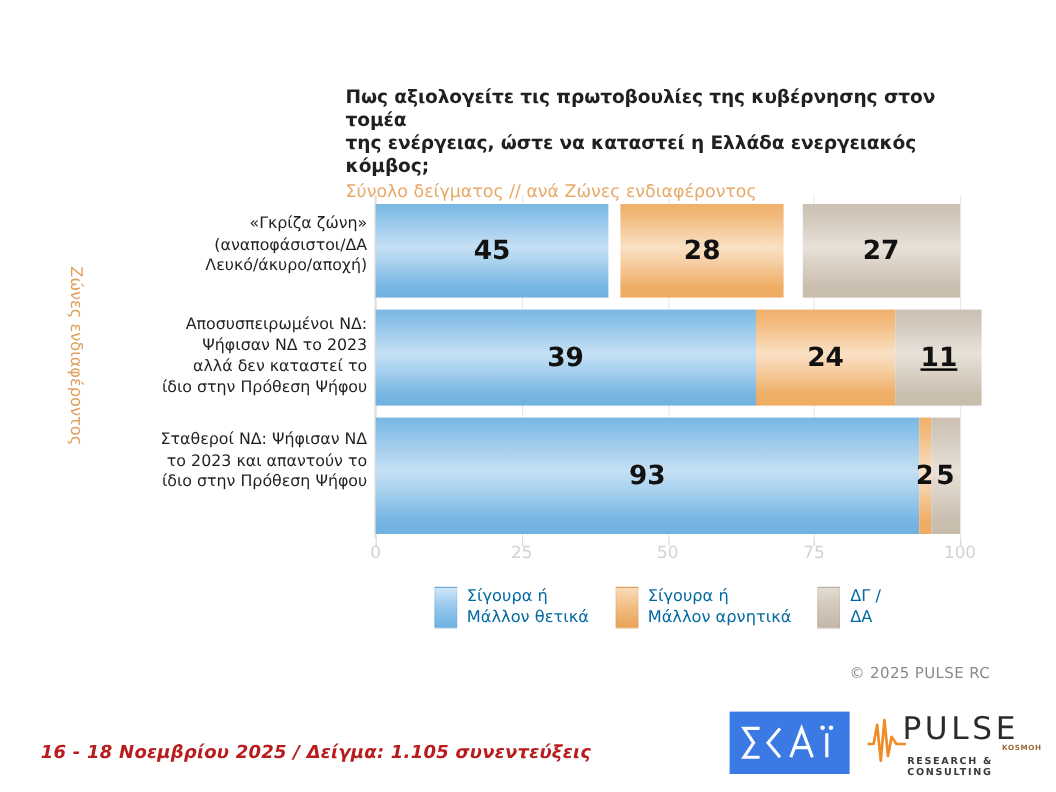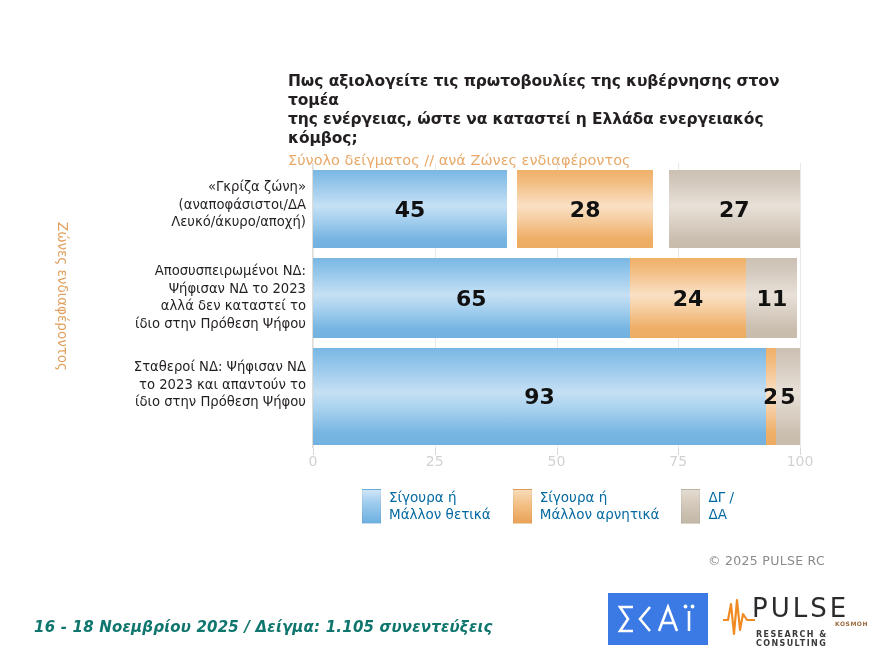--- a/index.html
+++ b/index.html
@@ -107,21 +107,21 @@
   .sw-grey{background:linear-gradient(to bottom,#e3dcd2 0%,#d5cabb 40%,#c3b7a7 100%);}
   .legend-text{font-size:13.5px;color:#0369a1;line-height:16.5px;white-space:nowrap;}
 
   
   .copyright{
     position:absolute;left:708px;top:553px;
     font-size:12.5px;color:#8a8a8a;letter-spacing:.3px;
   }
   .footnote{
     position:absolute;left:34px;top:618px;
-    font-size:15px;font-weight:bold;font-style:italic;color:#0f766e;
+    font-size:15px;font-weight:bold;font-style:italic;color:#b91c1c;
     letter-spacing:.2px;
   }
   .logos{position:absolute;left:608px;top:592px;display:flex;align-items:center;}
   .skai{
     width:100px;height:52px;background:#3b7ae4;
     display:flex;align-items:center;justify-content:center;margin-right:14px;
   }
   .pulse-logo{position:relative;width:148px;height:54px;}
   .pulse-word{
     position:absolute;left:30px;top:2px;
@@ -197,26 +197,26 @@
           </div>
           <div class="seg seg-orange" style="left: 204px; width: 136.36px;">
             <span class="seg-val">28</span>
           </div>
           <div class="seg seg-grey" style="left: 355.51px; width: 131.49px;">
             <span class="seg-val">27</span>
           </div>
         </div>
         <div class="bar-row" style="top: 95px; height: 80px; width: 487px;">
           <div class="seg seg-blue" style="left: 0px; width: 316.55px;">
-            <span class="seg-val">65</span>
+            <span class="seg-val">39</span>
           </div>
           <div class="seg seg-orange" style="left: 316.55px; width: 116.88px;">
             <span class="seg-val">24</span>
           </div>
-          <div class="seg seg-grey" style="left: 433.43px; width: 51px;">
+          <div class="seg seg-grey" style="left: 433.43px; width: 72px; text-decoration: underline;">
             <span class="seg-val">11</span>
           </div>
         </div>
         <div class="bar-row" style="top: 185px; height: 97px; width: 487px;">
           <div class="seg seg-blue" style="left: 0px; width: 452.91px;">
             <span class="seg-val">93</span>
           </div>
           <div class="seg seg-orange" style="left: 452.91px; width: 9.74px;">
             <span class="seg-val" style="position: absolute; left: 50%; transform: translateX(-50%); white-space: nowrap;">2</span>
           </div>

